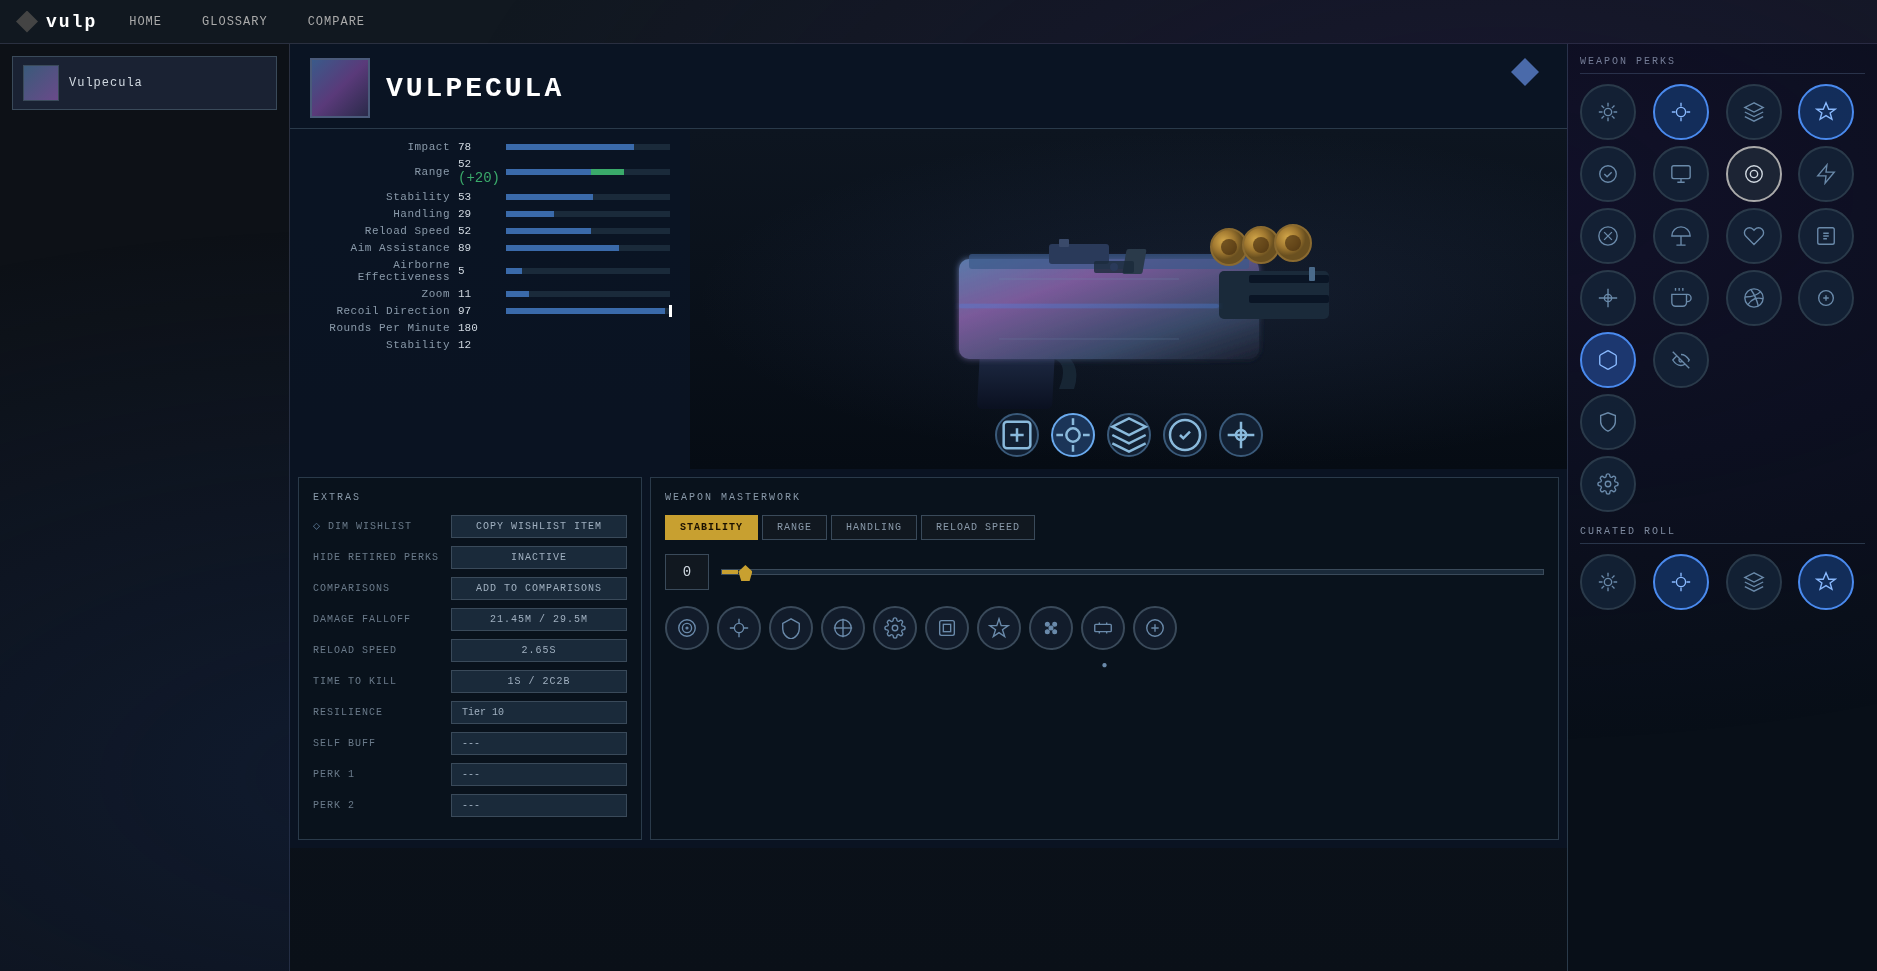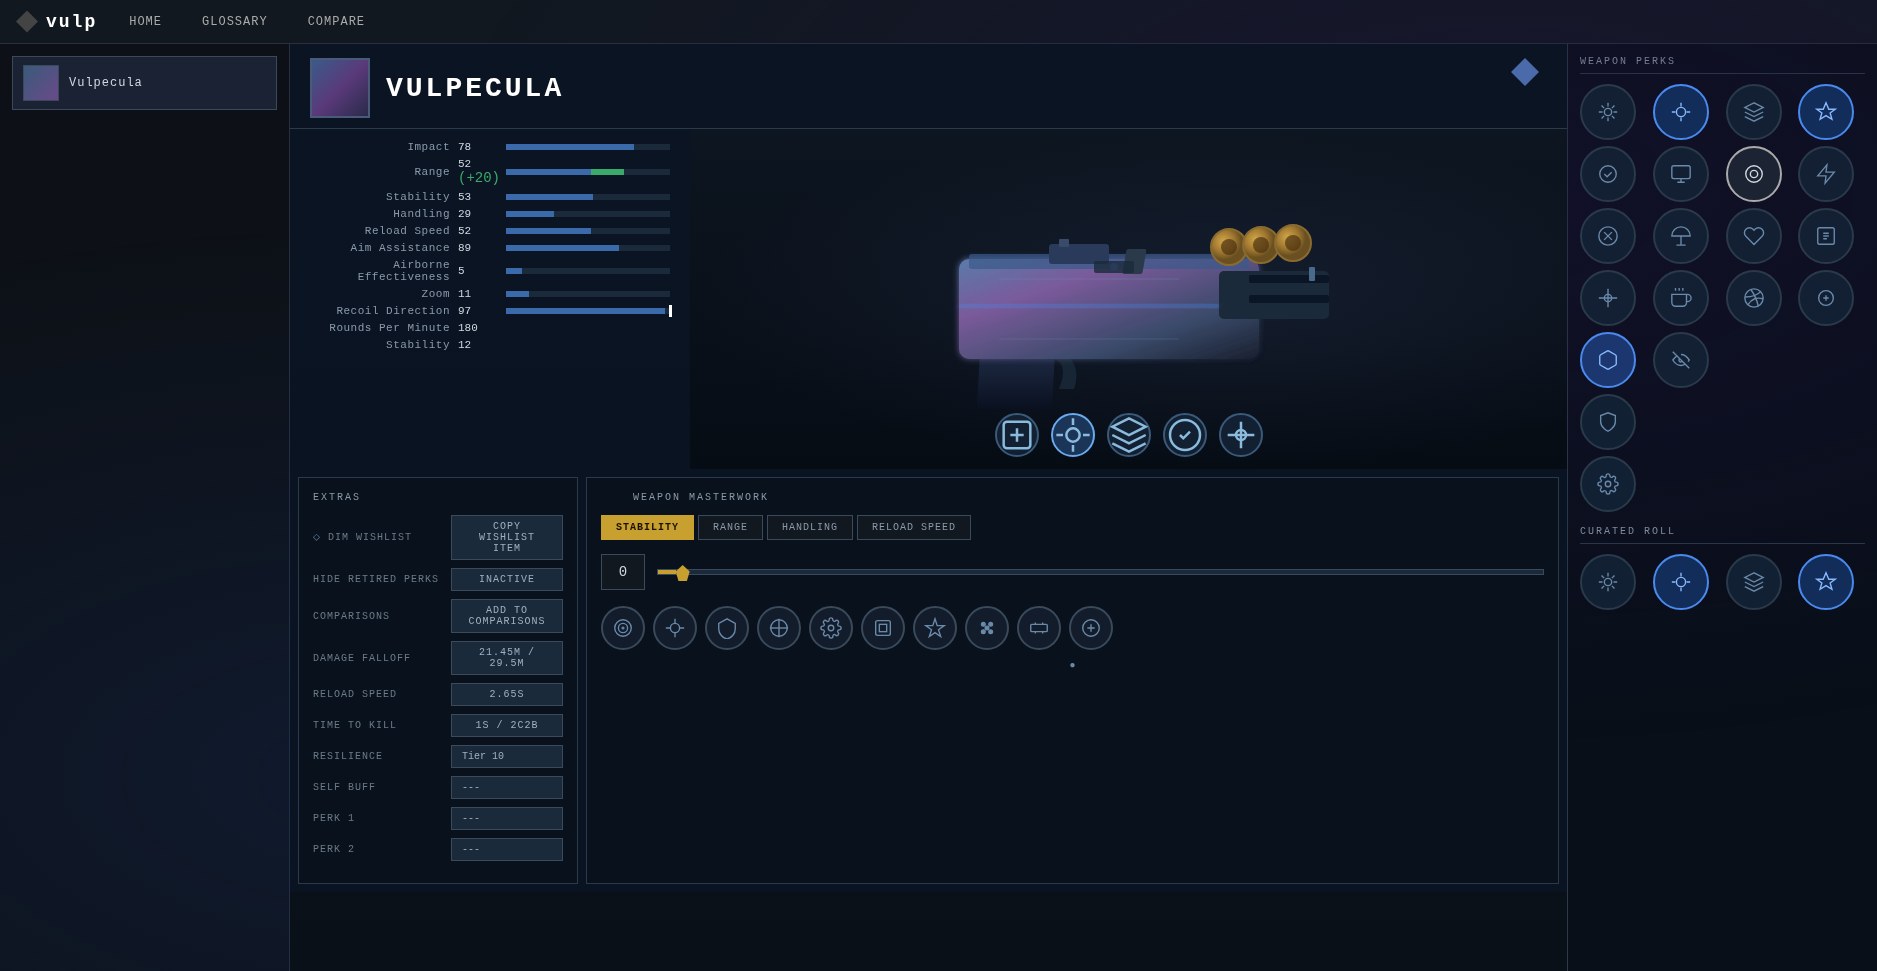--- a/index.html
+++ b/index.html
@@ -261,21 +261,21 @@
 
     
     .bottom-panels {
       display: flex;
       gap: 0;
       padding: 0;
     }
 
     
     .extras-panel {
-      width: 280px;
+      width: 344px;
       background: rgba(10,18,28,0.95);
       border: 1px solid #2a3a4a;
       margin: 8px;
       padding: 14px;
       flex-shrink: 0;
     }
     .extras-title {
       color: #8a9aaa;
       font-size: 10px;
       letter-spacing: 2px;
@@ -327,21 +327,20 @@
       border: 1px solid #2a3a4a;
       margin: 8px 8px 8px 0;
       padding: 14px;
     }
     .section-title {
       color: #8a9aaa;
       font-size: 10px;
       letter-spacing: 2px;
       text-transform: uppercase;
       margin-bottom: 12px;
-      margin-left: 32px;
     }
     .mw-tabs {
       display: flex;
       gap: 4px;
       margin-bottom: 14px;
     }
     .mw-tab {
       padding: 6px 14px;
       font-size: 10px;
       letter-spacing: 1px;

